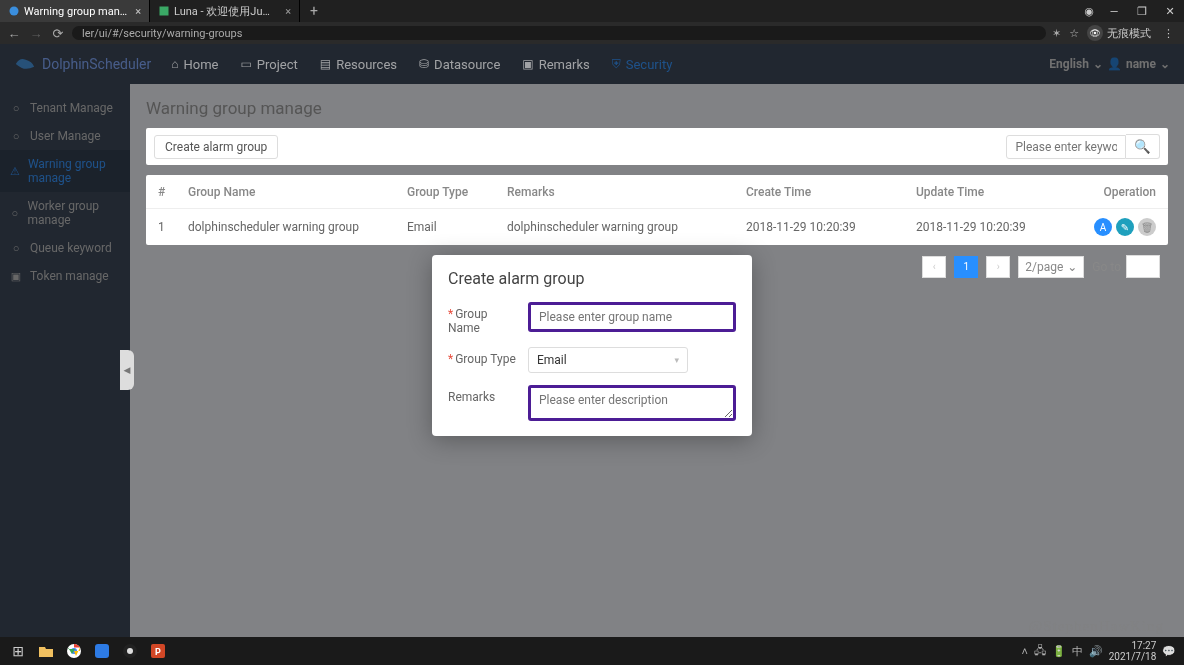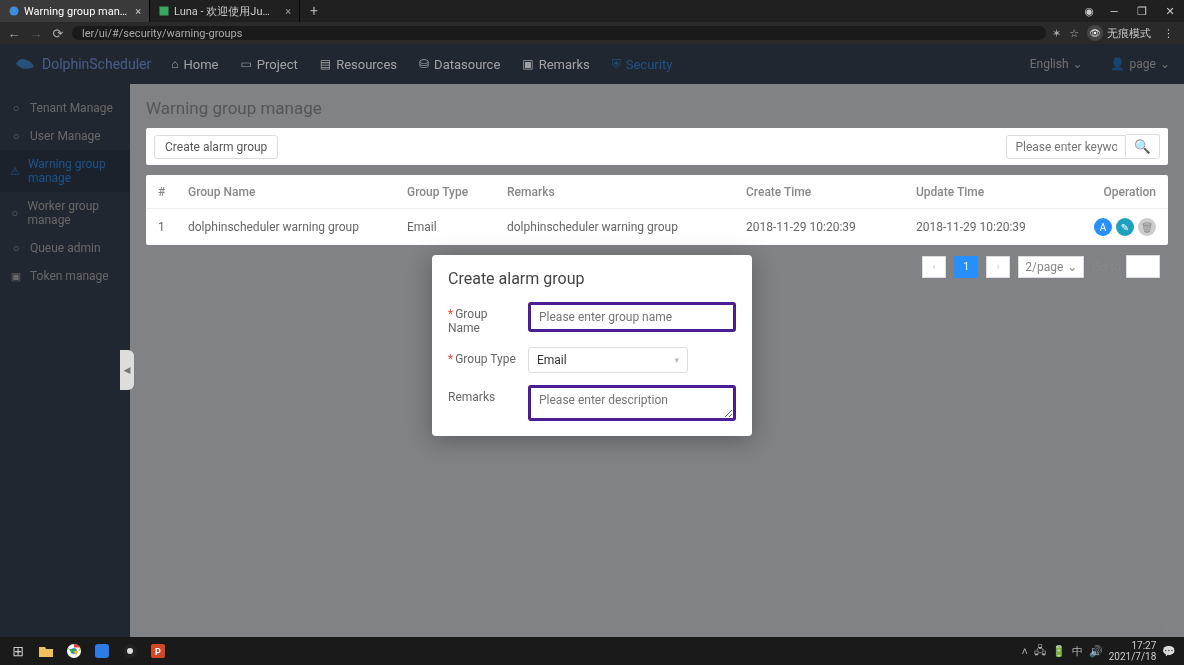--- a/index.html
+++ b/index.html
@@ -30,21 +30,21 @@
 
     
     .app-header { height: 40px; background: #2e3a4c; display: flex; align-items: center; padding: 0 14px; color: #ccc; font-size: 13px; }
     .brand { display: flex; align-items: center; gap: 6px; color: #7aa5ff; font-size: 14px; margin-right: 20px; }
     .brand-logo { width: 22px; height: 18px; display: flex; align-items: center; justify-content: center; }
     .brand-logo svg { width: 22px; height: 18px; }
     .main-nav { display: flex; gap: 22px; }
     .nav-item { display: flex; align-items: center; gap: 5px; cursor: pointer; opacity: 0.75; }
     .nav-item.active { color: #288fff; opacity: 1; }
     .nav-item .nav-icon { font-size: 12px; }
-    .header-right { margin-left: auto; display: flex; align-items: center; gap: 28px; font-size: 12px; }
+    .header-right { margin-left: auto; display: flex; align-items: center; gap: 4px; font-size: 12px; font-weight: bold; }
     .header-right .dd { display: flex; align-items: center; gap: 4px; cursor: pointer; }
 
     
     .app-body { display: flex; height: calc(100% - 44px - 40px - 28px); background: #eef1f6; }
     .sidebar { width: 130px; background: #2e3a4c; color: #bbb; font-size: 12px; padding-top: 10px; }
     .sidebar-item { display: flex; align-items: center; gap: 8px; padding: 7px 10px; cursor: pointer; }
     .sidebar-item.active { background: #233043; color: #288fff; }
     .sb-icon { width: 12px; height: 12px; display: inline-flex; align-items: center; justify-content: center; font-size: 11px; }
     .sb-collapse { position: absolute; left: 120px; top: 350px; width: 14px; height: 40px; background: #ddd; border-radius: 0 6px 6px 0; display: flex; align-items: center; justify-content: center; color: #777; font-size: 9px; cursor: pointer; }
 
@@ -195,21 +195,21 @@
         <span>Security</span>
       </div>
   </div>
   <div class="header-right">
     <div class="dd">
         <span>English</span>
         <span>⌄</span>
       </div>
     <div class="dd">
         <span>👤</span>
-        <span>page</span>
+        <span>name</span>
         <span>⌄</span>
       </div>
   </div>
 </div>
 
 <div class="app-body">
   <div class="sidebar">
     <div class="sidebar-item">
         <span class="sb-icon">○</span>
         <span>Tenant Manage</span>
@@ -221,21 +221,21 @@
     <div class="sidebar-item active">
         <span class="sb-icon">⚠</span>
         <span>Warning group manage</span>
       </div>
     <div class="sidebar-item">
         <span class="sb-icon">○</span>
         <span>Worker group manage</span>
       </div>
     <div class="sidebar-item">
         <span class="sb-icon">○</span>
-        <span>Queue admin</span>
+        <span>Queue keyword</span>
       </div>
     <div class="sidebar-item">
         <span class="sb-icon">▣</span>
         <span>Token manage</span>
       </div>
   </div>
   <div class="sb-collapse">◀</div>
 
   <div class="main">
     <div class="page-title">Warning group manage</div>

